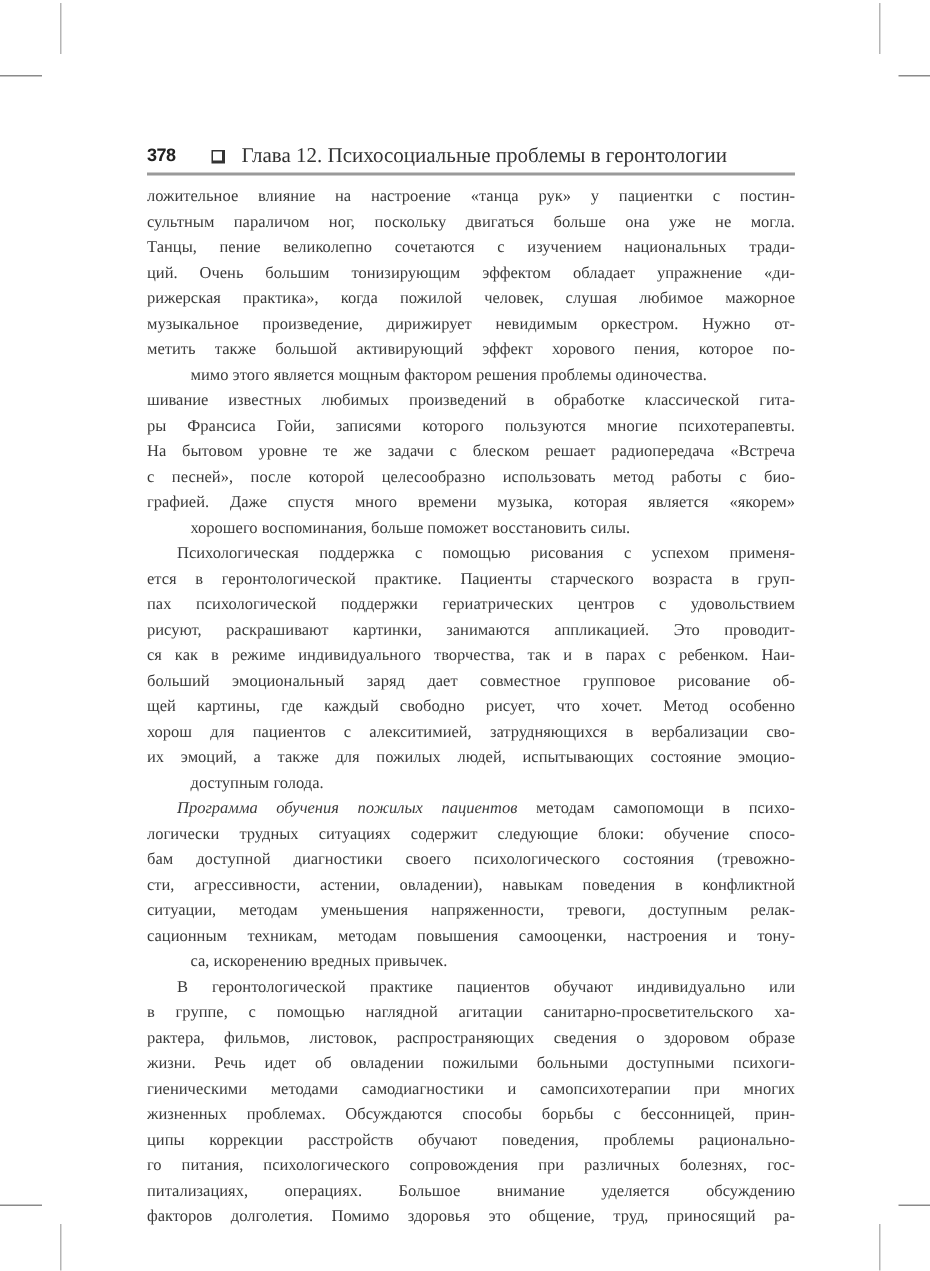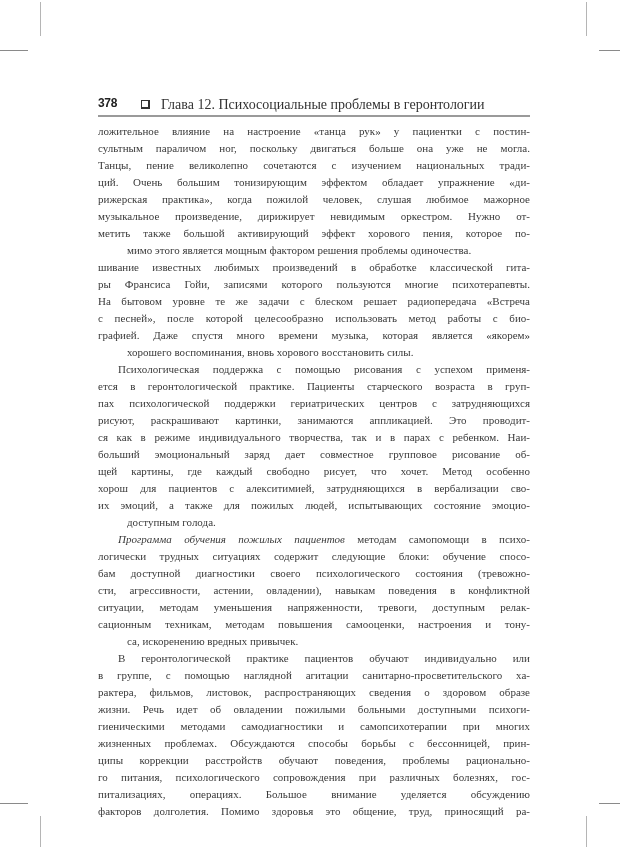--- a/index.html
+++ b/index.html
@@ -50,26 +50,26 @@
       <span class="line">музыкальное произведение, дирижирует невидимым оркестром. Нужно от-</span>
       <span class="line">метить также большой активирующий эффект хорового пения, которое по-</span>
       <span class="line last">мимо этого является мощным фактором решения проблемы одиночества.</span>
     </div>
     <div>
       <span class="line">шивание известных любимых произведений в обработке классической гита-</span>
       <span class="line">ры Франсиса Гойи, записями которого пользуются многие психотерапевты.</span>
       <span class="line">На бытовом уровне те же задачи с блеском решает радиопередача «Встреча</span>
       <span class="line">с песней», после которой целесообразно использовать метод работы с био-</span>
       <span class="line">графией. Даже спустя много времени музыка, которая является «якорем»</span>
-      <span class="line last">хорошего воспоминания, вновь хорового восстановить силы.</span>
+      <span class="line last">хорошего воспоминания, больше поможет восстановить силы.</span>
     </div>
     <div>
       <span class="line indent">Психологическая поддержка с помощью рисования с успехом применя-</span>
       <span class="line">ется в геронтологической практике. Пациенты старческого возраста в груп-</span>
-      <span class="line">пах психологической поддержки гериатрических центров с затрудняющихся</span>
+      <span class="line">пах психологической поддержки гериатрических центров с удовольствием</span>
       <span class="line">рисуют, раскрашивают картинки, занимаются аппликацией. Это проводит-</span>
       <span class="line">ся как в режиме индивидуального творчества, так и в парах с ребенком. Наи-</span>
       <span class="line">больший эмоциональный заряд дает совместное групповое рисование об-</span>
       <span class="line">щей картины, где каждый свободно рисует, что хочет. Метод особенно</span>
       <span class="line">хорош для пациентов с алекситимией, затрудняющихся в вербализации сво-</span>
       <span class="line">их эмоций, а также для пожилых людей, испытывающих состояние эмоцио-</span>
       <span class="line last">доступным голода.</span>
     </div>
     <div>
       <span class="line indent"><i>Программа обучения пожилых пациентов</i><span> методам самопомощи в психо-</span></span>

